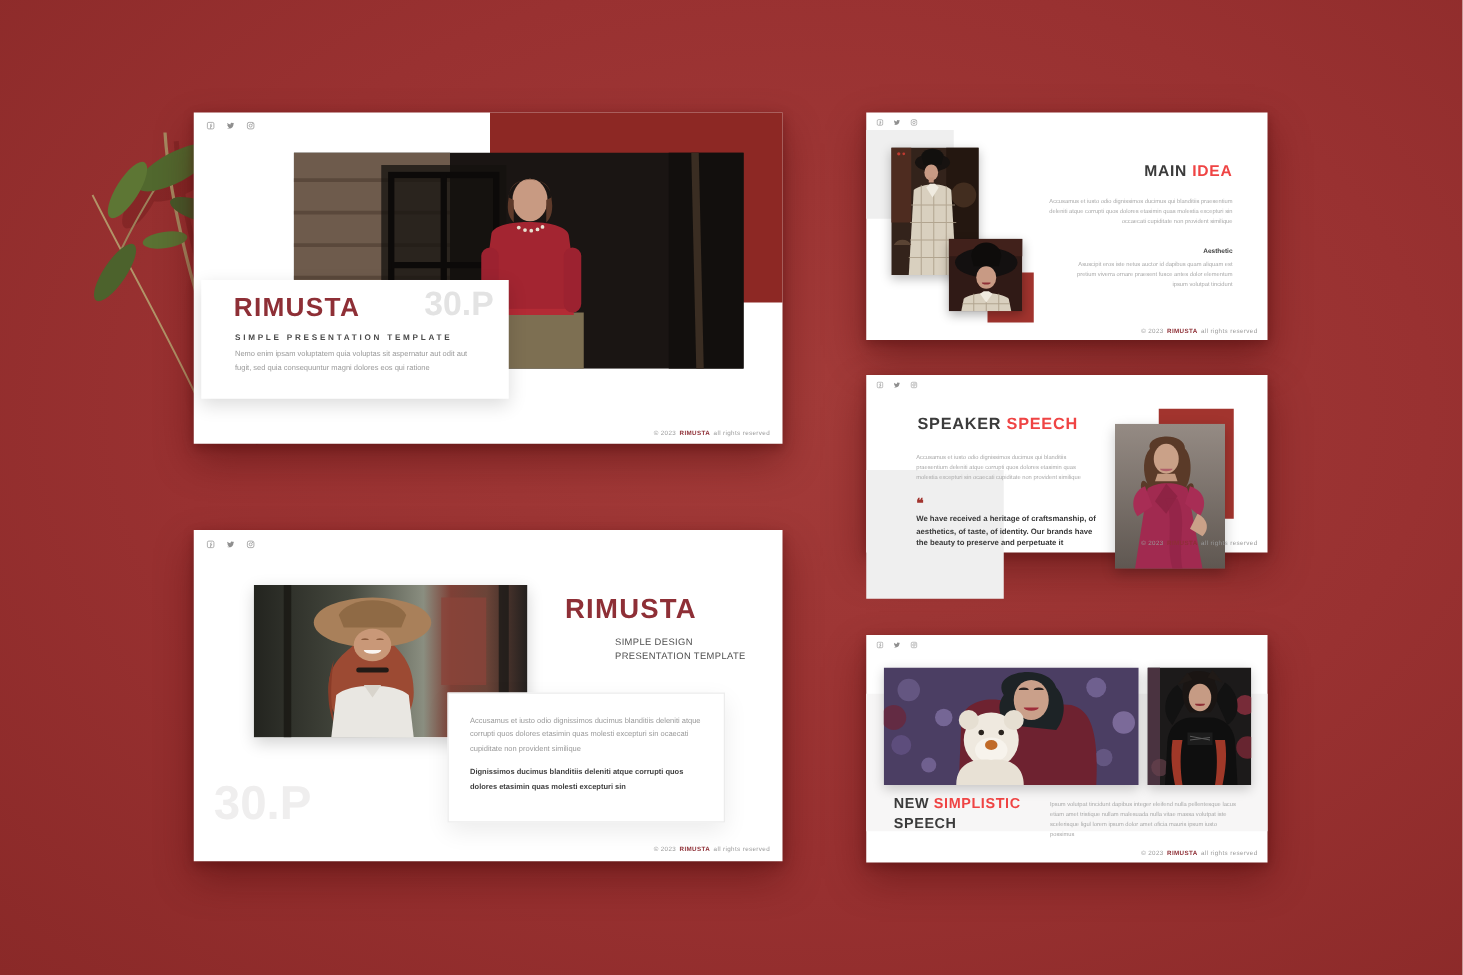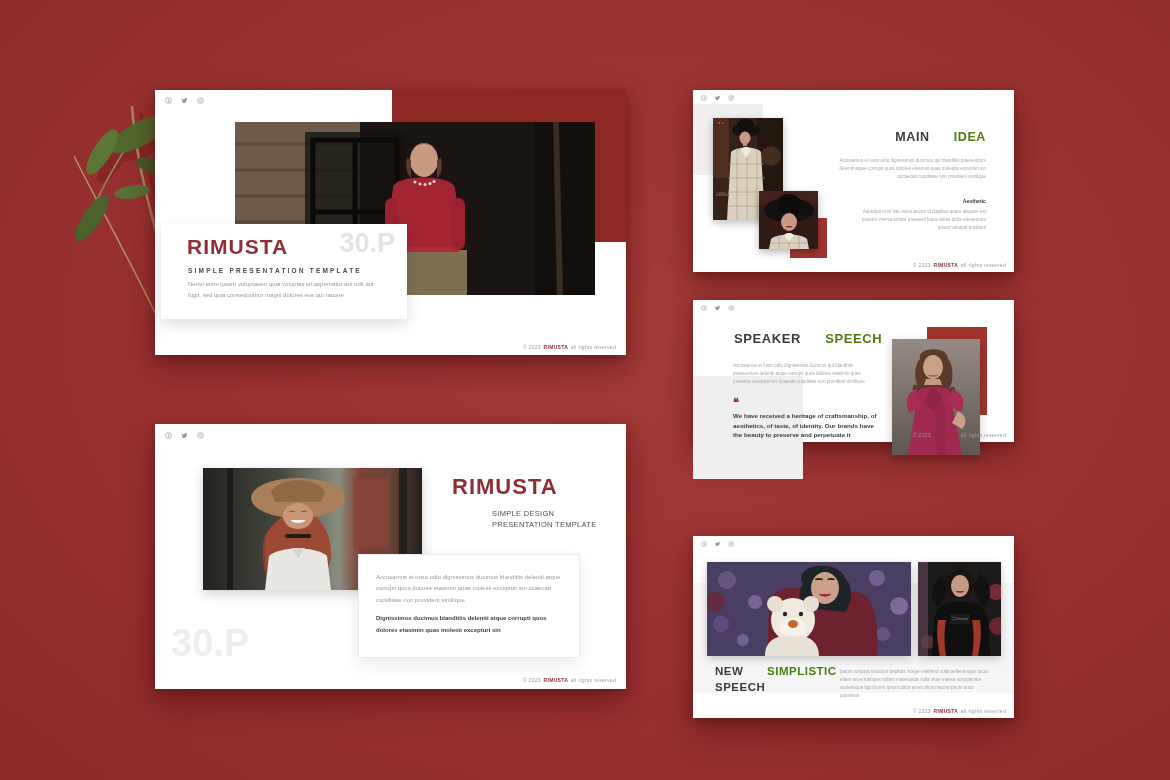--- a/index.html
+++ b/index.html
@@ -33,21 +33,21 @@
   .s1-body { position:absolute; left:27px; top:55px; width:195px; font-size:6px;
              color:#9a9a9a; line-height:1.9; }
   
   .s2 { left:693px; top:90px; width:321px; height:182px; }
   .s2-gray { position:absolute; left:0; top:14px; width:70px; height:71px; background:#efefef; }
   .s2-red { position:absolute; left:97px; top:128px; width:37px; height:40px; background:#a2342e; }
   .s2-photoA { position:absolute; left:20px; top:28px; width:70px; height:102px; box-shadow:0 3px 8px rgba(0,0,0,.25); }
   .s2-photoB { position:absolute; left:66px; top:101px; width:59px; height:58px; box-shadow:0 3px 8px rgba(0,0,0,.3); }
   .s2-title { position:absolute; right:28px; top:40px; font-size:12.5px; font-weight:bold;
               letter-spacing:.6px; color:#3b3b3b; }
-  .title-red { color:#4d7c0f;margin-left:20px; }
+  .title-red { color:#ef4444; }
   .s2-body { position:absolute; right:28px; top:67px; width:152px; font-size:4.6px;
              color:#a8a8a8; text-align:right; line-height:1.7; }
   .s2-sub { position:absolute; right:28px; top:108px; font-size:5.2px; font-weight:bold; color:#3d3d3d; }
   .s2-body2 { position:absolute; right:28px; top:118px; width:135px; font-size:4.6px;
               color:#a8a8a8; text-align:right; line-height:1.7; }
   
   .s3 { left:693px; top:300px; width:321px; height:142px; }
   .s3-gray { position:absolute; left:0; top:76px; width:110px; height:103px; background:#efefef; }
   .s3-title { position:absolute; left:41px; top:31px; font-size:13px; font-weight:bold;
               letter-spacing:.6px; color:#3b3b3b; }
@@ -64,21 +64,21 @@
   .s4-title { position:absolute; left:297px; top:50px; font-size:22px; font-weight:bold;
               color:#8e2f36; letter-spacing:1px; }
   .s4-sub { position:absolute; left:298px; top:84px; width:120px; font-size:7.5px;
             color:#4f4f4f; line-height:1.5; letter-spacing:.3px;margin-left:39px; }
   .s4-card { position:absolute; left:203px; top:130px; width:222px; height:104px; background:#fff;
              border:1px solid #ececec; box-shadow:0 7px 18px rgba(0,0,0,.08); padding:17px 17px; }
   .s4-body { font-size:6px; color:#9a9a9a; line-height:1.9; }
   .s4-bold { margin-top:7px; font-size:6px; font-weight:bold; color:#3f3f3f; line-height:1.9; }
   .s4-wm { position:absolute; left:16px; top:198px; font-size:38px; font-weight:bold; color:#efeeee; }
   
-  .s5 { left:693px; top:536px; width:321px; height:182px; }
+  .s5 { left:693px; top:508px; width:321px; height:182px; }
   .s5-gray { position:absolute; left:0; top:47px; width:321px; height:110px; background:#f7f6f6; }
   .s5-photoF { position:absolute; left:14px; top:26px; width:204px; height:94px; box-shadow:0 3px 9px rgba(0,0,0,.2); }
   .s5-photoG { position:absolute; left:225px; top:26px; width:83px; height:94px; box-shadow:0 3px 9px rgba(0,0,0,.2); }
   .s5-title { position:absolute; left:22px; top:128px; font-size:11.5px; font-weight:bold;
               letter-spacing:.5px; color:#3b3b3b; line-height:1.35; }
   .s5-body { position:absolute; left:147px; top:132px; width:152px; font-size:4.6px;
              color:#a8a8a8; line-height:1.75; }
   
   .plant { position:absolute; left:44px; top:98px; width:165px; height:265px; }
   .photo-svg { width:100%; height:100%; display:block; }

